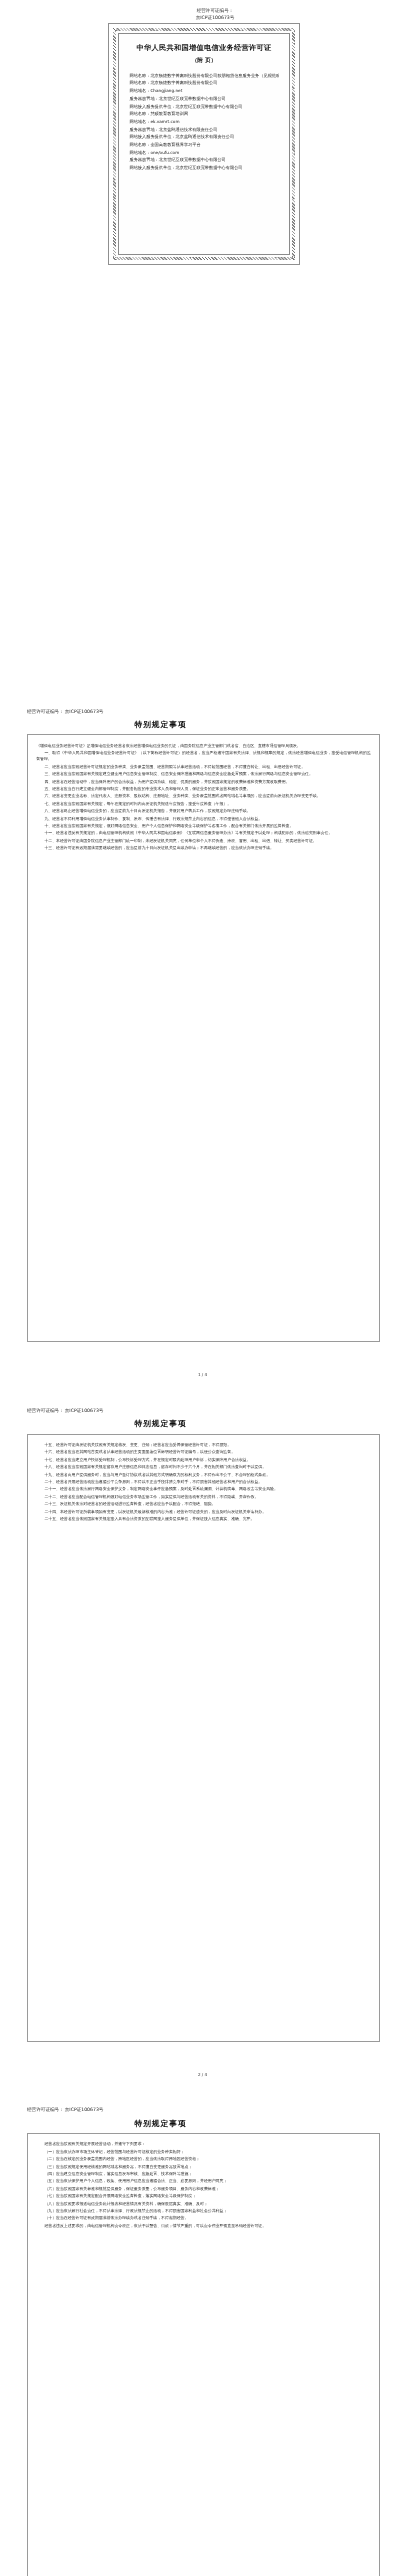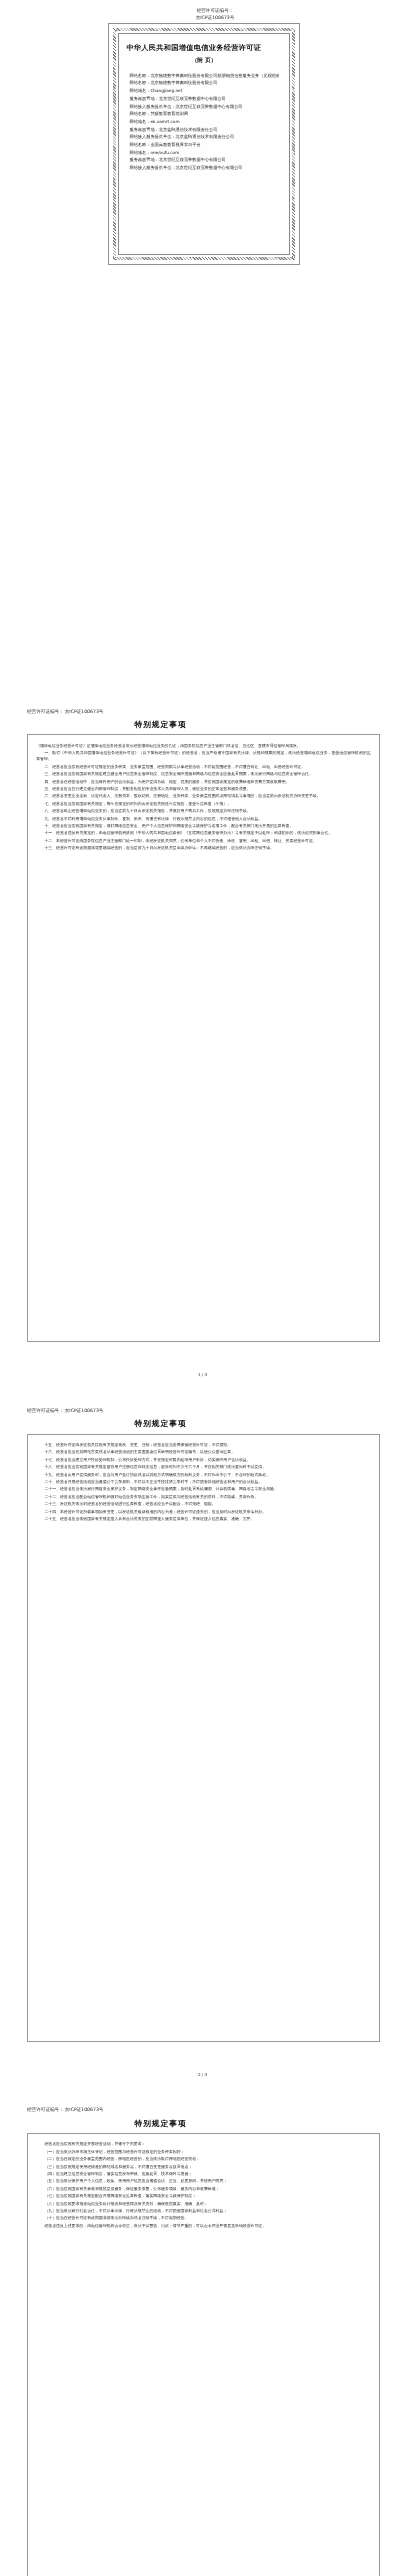--- a/index.html
+++ b/index.html
@@ -72,20 +72,21 @@
     background: #fefefe;
   }
   .cert-inner-line {
     position: absolute;
     top: 2.6px; left: 2.6px; right: 2.6px; bottom: 2.6px;
     border: 0.5px solid #8a8a8a;
     box-sizing: border-box;
     padding: 5.2px 7.2px;
   }
   .cert-title {
+    text-align: center;
     font-family: "DejaVu Serif", "Liberation Serif", serif;
     font-weight: bold;
     font-size: 7.2px;
     letter-spacing: 0.3px;
     color: #111;
     margin-top: 4.1px;
   }
   .cert-subtitle {
     text-align: center;
     font-family: "DejaVu Serif", "Liberation Serif", serif;

